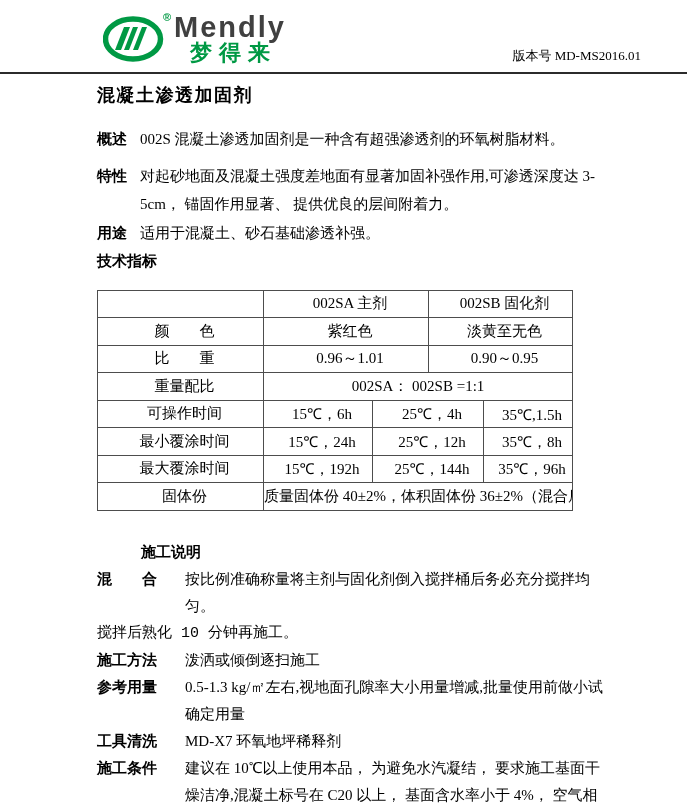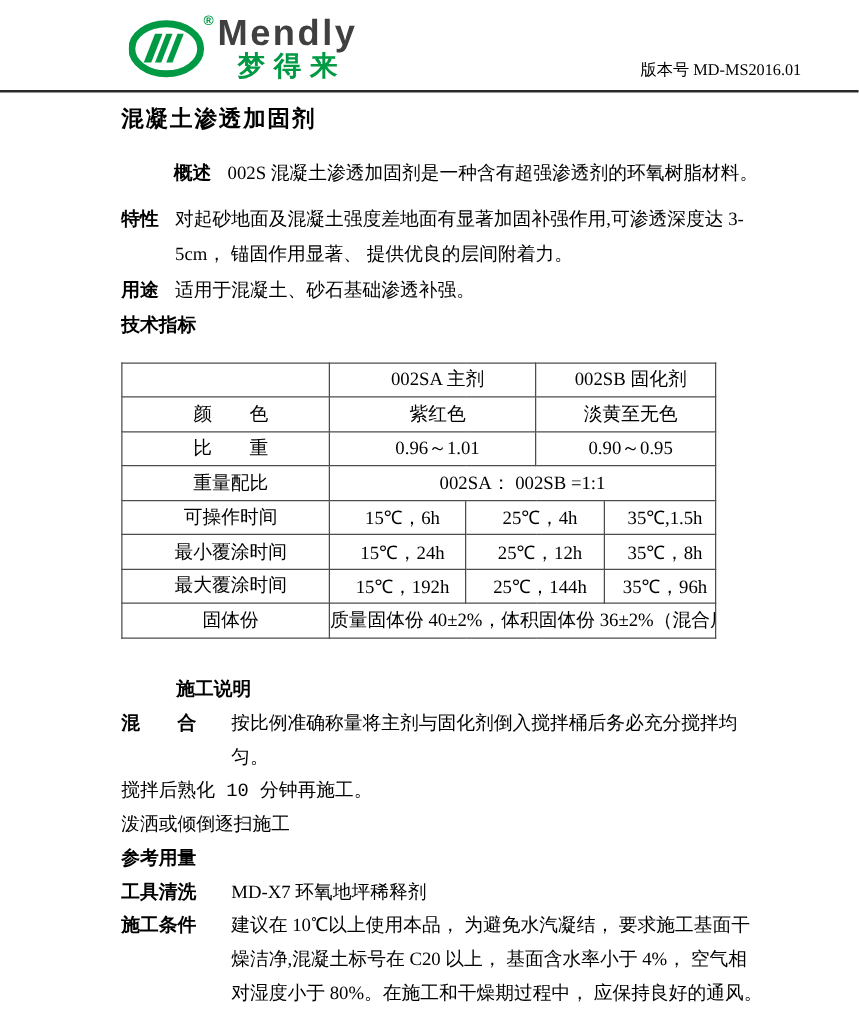--- a/index.html
+++ b/index.html
@@ -27,21 +27,21 @@
   #version-text { position:absolute; top:47px; right:46px; font-size:13px; }
   #header-rule { position:absolute; top:72px; left:0; width:687px; height:0; border-top:2px solid #2b2b2b; }
 
   
   #main { position:absolute; left:97px; top:80px; width:513px; }
   #doc-title { font-size:18px; font-weight:bold; line-height:30px; letter-spacing:1.5px; margin:0; }
 
   .intro-row { display:flex; font-size:15px; line-height:28.5px; }
   .intro-row .lbl { flex:none; width:43px; font-weight:bold; }
   .intro-row .txt { flex:1; }
-  #intro-overview { margin-top:15px;margin-left:42px; }
+  #intro-overview { margin-top:15px; }
   #intro-feature  { margin-top:8px; }
   #tech-title { font-size:15px; font-weight:bold; line-height:28.5px; }
 
   
   #spec-table { border-collapse:collapse; table-layout:fixed; width:475px; margin-top:14px; font-size:15px; }
   #spec-table td {
     border:1px solid #4d4d4d; height:26.5px; padding:0 2px 0 10px;
     vertical-align:middle; white-space:nowrap; overflow:hidden;text-align:center;
   }
   #spec-table td.c-center { text-align:center; padding:0; }
@@ -149,24 +149,26 @@
   <div id="construction">
     <div id="construction-title">施工说明</div>
 
     <div class="cons-row">
       <span class="lbl">混　　合</span>
       <span class="txt">按比例准确称量将主剂与固化剂倒入搅拌桶后务必充分搅拌均匀。</span>
     </div>
     <div class="full-line">搅拌后熟化 10 分钟再施工。</div>
 
     <div class="cons-row">
+      <span class="lbl">施工方法</span>
       <span class="txt">泼洒或倾倒逐扫施工</span>
     </div>
     <div class="cons-row">
       <span class="lbl">参考用量</span>
+      <span class="txt">0.5-1.3 kg/㎡左右,视地面孔隙率大小用量增减,批量使用前做小试确定用量</span>
     </div>
     <div class="cons-row">
       <span class="lbl">工具清洗</span>
       <span class="txt">MD-X7 环氧地坪稀释剂</span>
     </div>
     <div class="cons-row">
       <span class="lbl">施工条件</span>
       <span class="txt">建议在 10℃以上使用本品， 为避免水汽凝结， 要求施工基面干燥洁净,混凝土标号在 C20 以上， 基面含水率小于 4%， 空气相对湿度小于 80%。在施工和干燥期过程中， 应保持良好的通风。</span>
     </div>
   </div>

